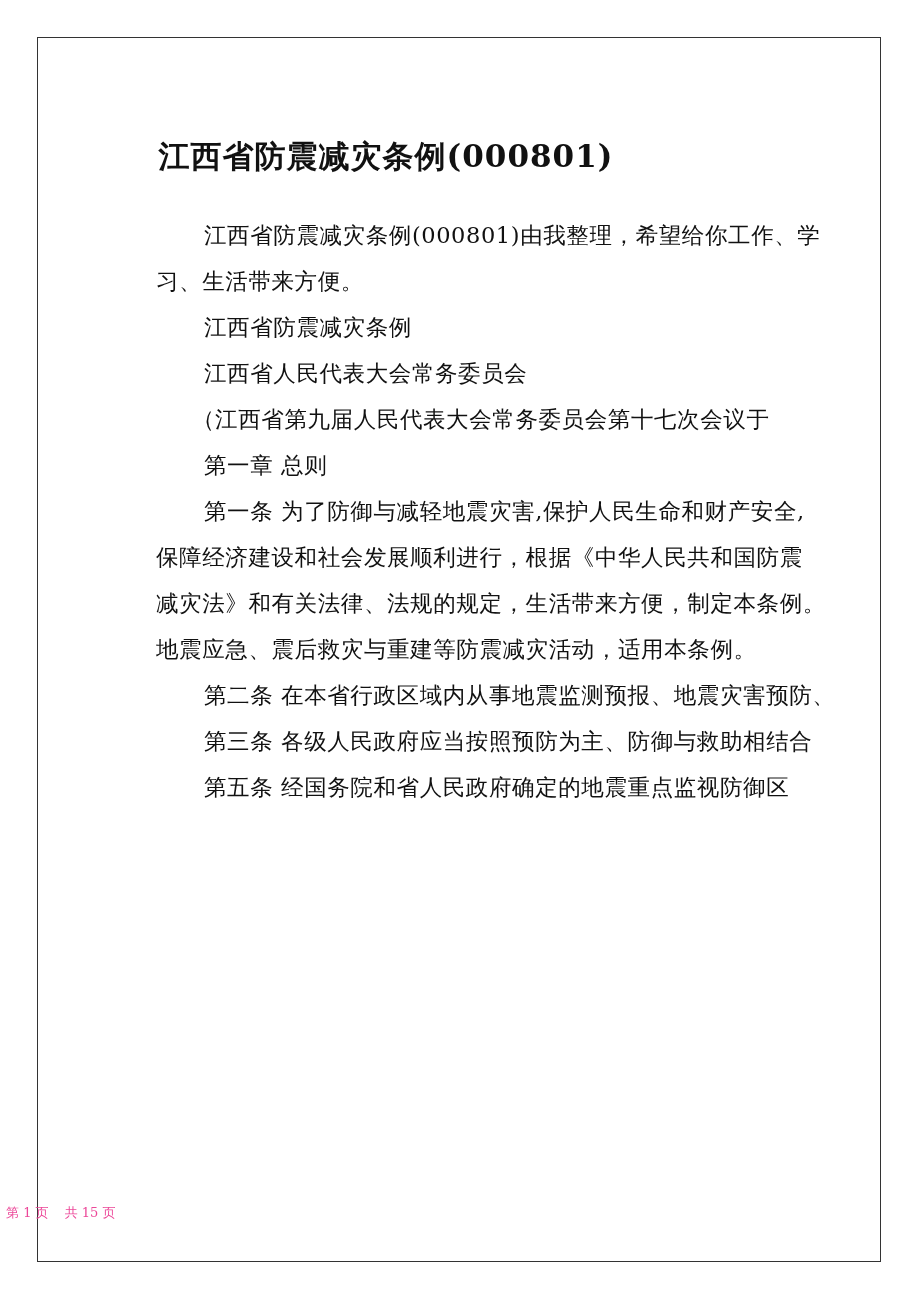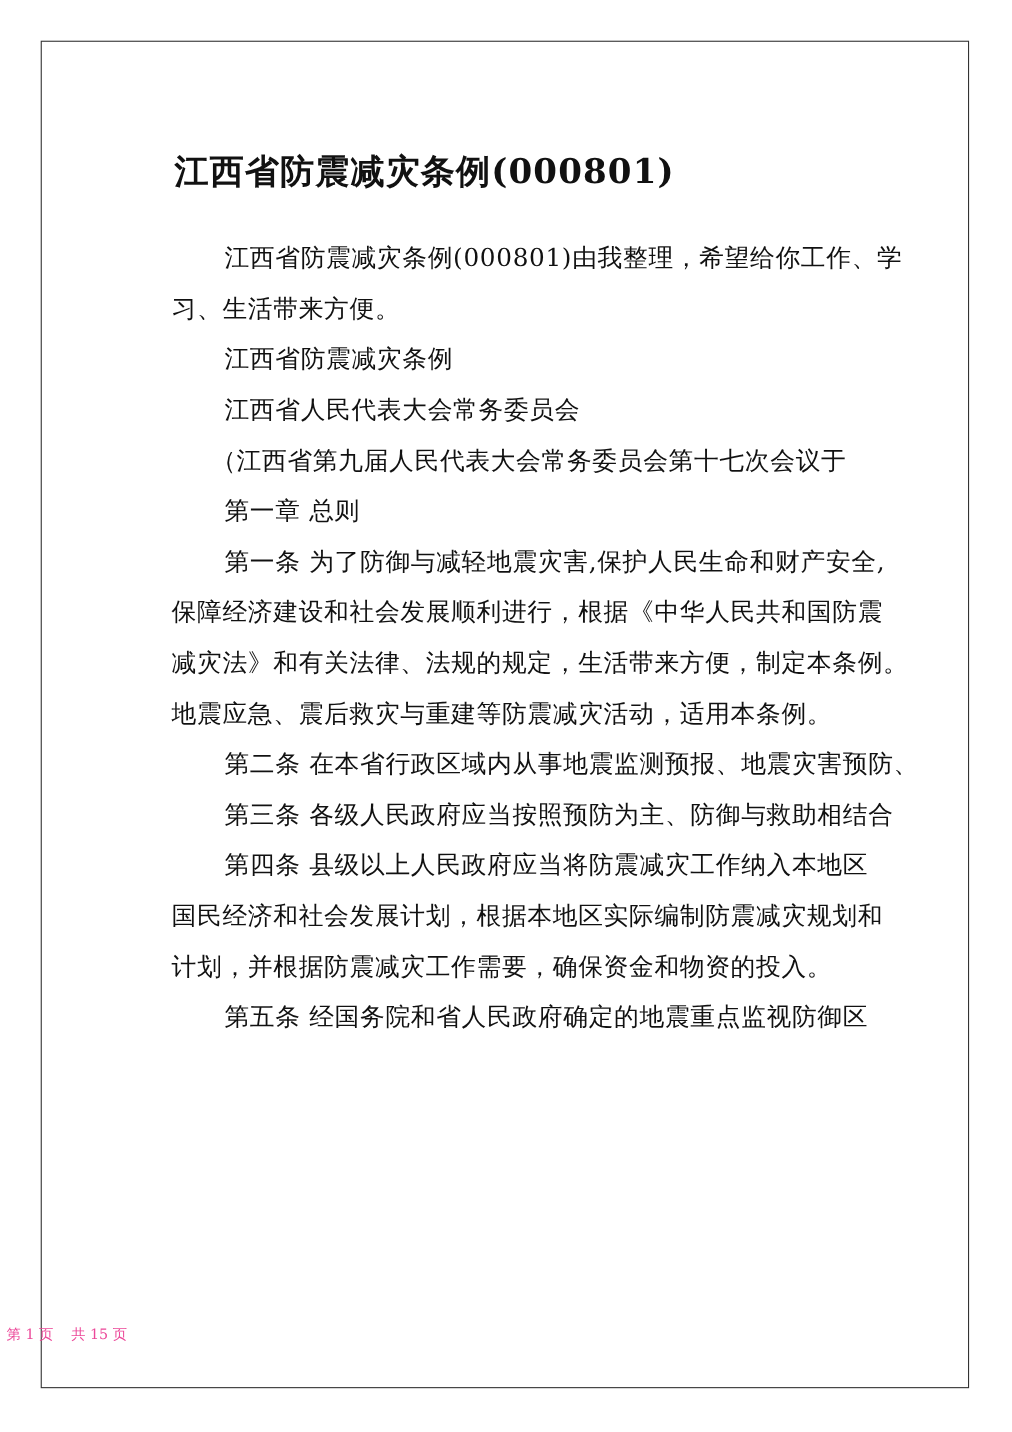--- a/index.html
+++ b/index.html
@@ -49,25 +49,20 @@
     <span class="line">减灾法》和有关法律、法规的规定，生活带来方便，制定本条例。</span>
   </p>
   <p class="para">
     <span class="line">地震应急、震后救灾与重建等防震减灾活动，适用本条例。</span>
     <span class="line first">第二条  在本省行政区域内从事地震监测预报、地震灾害预防、</span>
   </p>
   <p class="para">
     <span class="line first">第三条  各级人民政府应当按照预防为主、防御与救助相结合</span>
   </p>
   <p class="para">
-    <span class="line first">第四条  县级以上人民政府应当将防震减灾工作纳入本地区</span>
-    <span class="line">国民经济和社会发展计划，根据本地区实际编制防震减灾规划和</span>
-    <span class="line">计划，并根据防震减灾工作需要，确保资金和物资的投入。</span>
-  </p>
-  <p class="para">
     <span class="line first">第五条  经国务院和省人民政府确定的地震重点监视防御区</span>
   </p>
 </div>
 
 <div class="footer">
   <span>第 1 页</span>
   <span>共 15 页</span>
 </div>
 
 </body></html>

